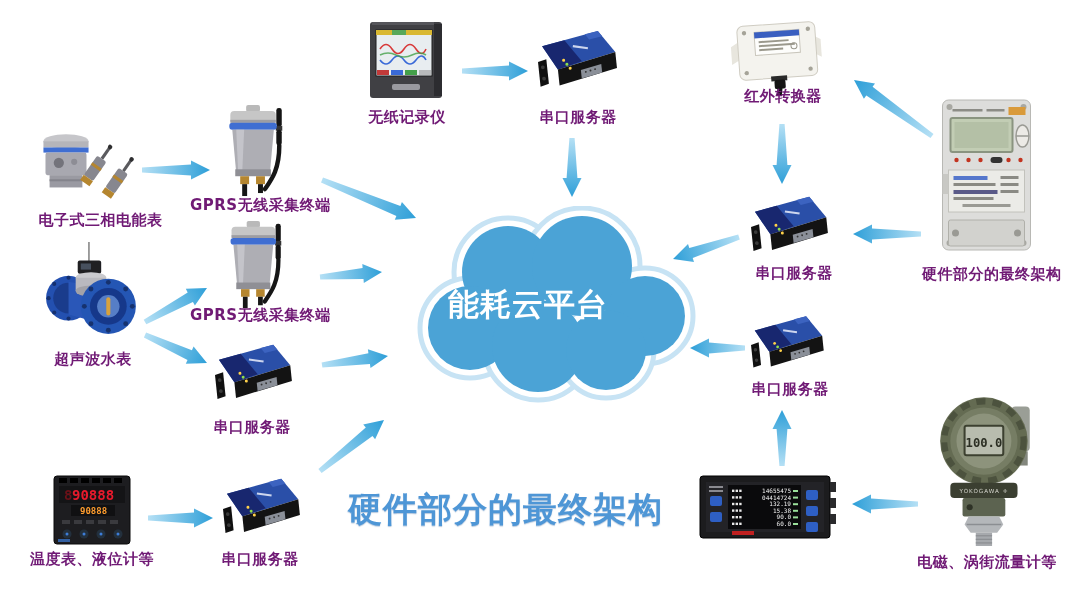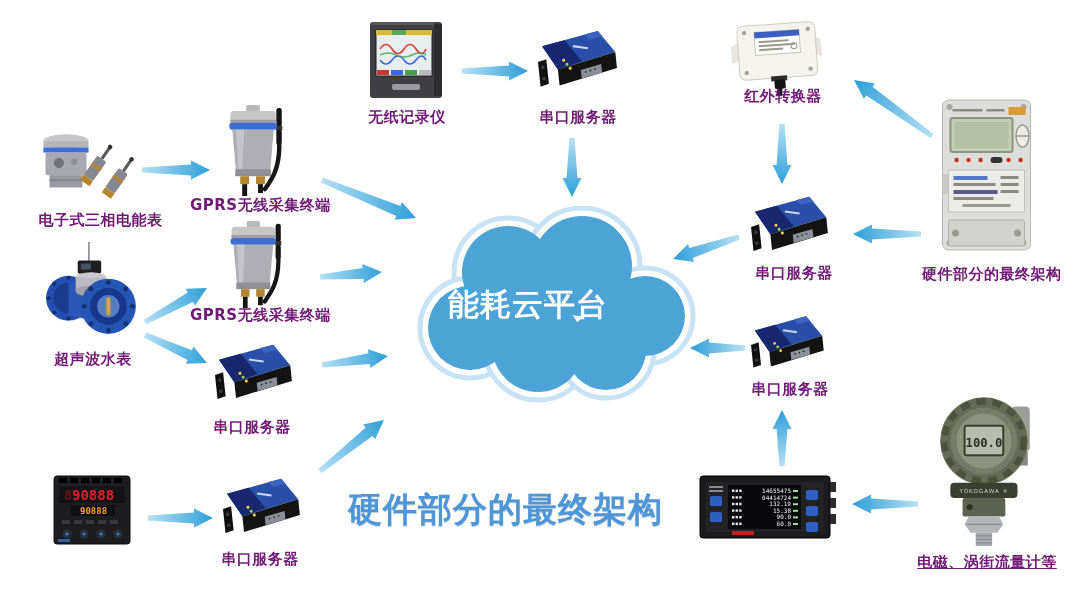--- a/index.html
+++ b/index.html
@@ -228,20 +228,21 @@
           <circle cx="51" cy="64" r="4.5" fill="#23303d"></circle>
           <circle cx="68" cy="64" r="4.5" fill="#23303d"></circle>
  <circle cx="17" cy="64" r="1.5" fill="#3d7dd8"></circle>
           <circle cx="34" cy="64" r="1.5" fill="#3d7dd8"></circle>
           <circle cx="51" cy="64" r="1.5" fill="#3d7dd8"></circle>
           <circle cx="68" cy="64" r="1.5" fill="#3d7dd8"></circle>
         </g>
  <rect x="8" y="69" width="12" height="3" fill="#3d7dd8" opacity=".7"></rect>
 </svg>
     </div>
+    <div class="node-label" style="left: 12px; top: 551px; width: 160px;">温度表、液位计等</div>
     <div class="device" style="left: 219px; top: 104px; width: 80px; height: 94px;">
       <svg viewBox="0 0 78 95">
  <path d="M59.5,42 C59.5,66 52,76 45,86" stroke="#161616" stroke-width="4.5" fill="none" stroke-linecap="round"></path>
  <rect x="56.5" y="4" width="5.5" height="19" rx="2.5" fill="#141414"></rect>
  <rect x="56" y="22" width="6.5" height="5" fill="#333"></rect>
  <rect x="56.5" y="26" width="5.5" height="16" rx="2.5" fill="#141414"></rect>
  <rect x="26" y="1" width="14" height="7" rx="2" fill="#b9b9b9"></rect>
  <rect x="10" y="7" width="46" height="13" rx="4" fill="#c6c6c6"></rect>
  <rect x="10" y="16" width="46" height="3" fill="#9d9da2"></rect>
  <rect x="9" y="19" width="48" height="7" rx="3" fill="#3f6ed2"></rect>
@@ -570,14 +571,14 @@
  <polygon points="30,134 60,134 64,142 58,150 32,150 26,142" fill="#b4b7ba"></polygon>
  <line x1="28" y1="142" x2="62" y2="142" stroke="#8b8e92" stroke-width="1.5"></line>
  <rect x="37" y="150" width="16" height="13" fill="#a6a9ad"></rect>
  <g stroke="#8b8e92" stroke-width="1.2">
           <line x1="37" y1="153" x2="53" y2="153"></line>
           <line x1="37" y1="156.5" x2="53" y2="156.5"></line>
           <line x1="37" y1="160" x2="53" y2="160"></line>
         </g>
 </svg>
     </div>
-    <div class="node-label" style="left: 912px; top: 554px; width: 150px; text-decoration: underline;">电磁、涡街流量计等</div>
+    <div class="node-label" style="left: 912px; top: 554px; width: 150px;">电磁、涡街流量计等</div>
   </div>
 
 </body></html>

